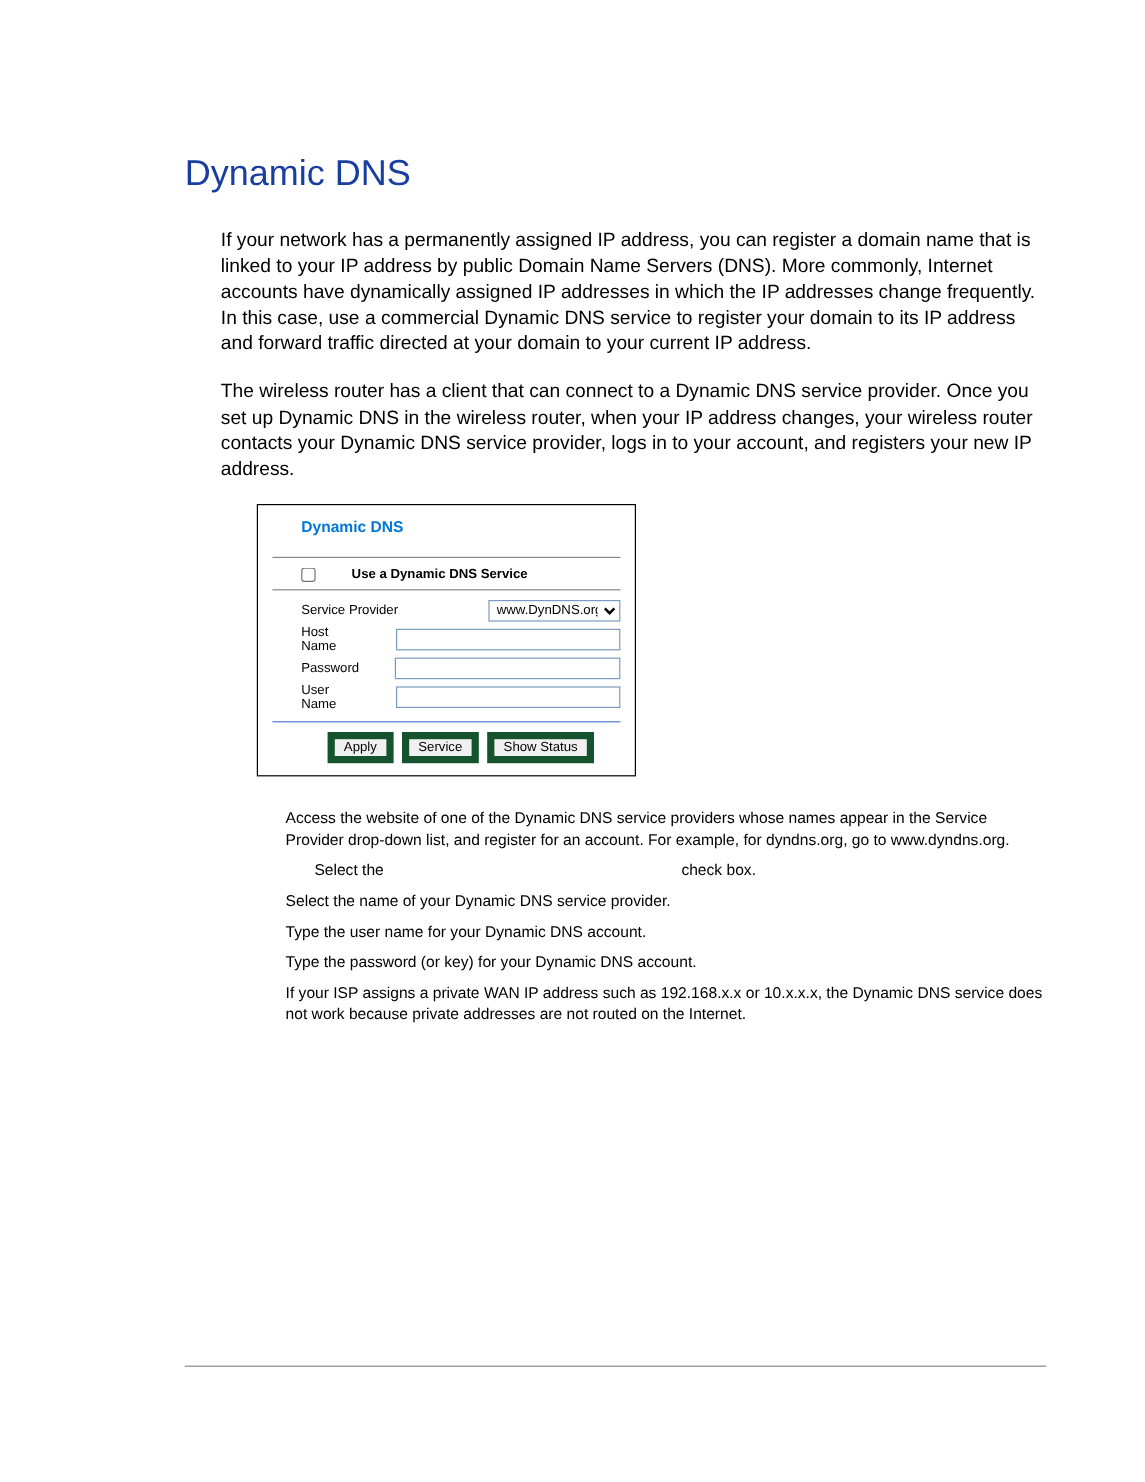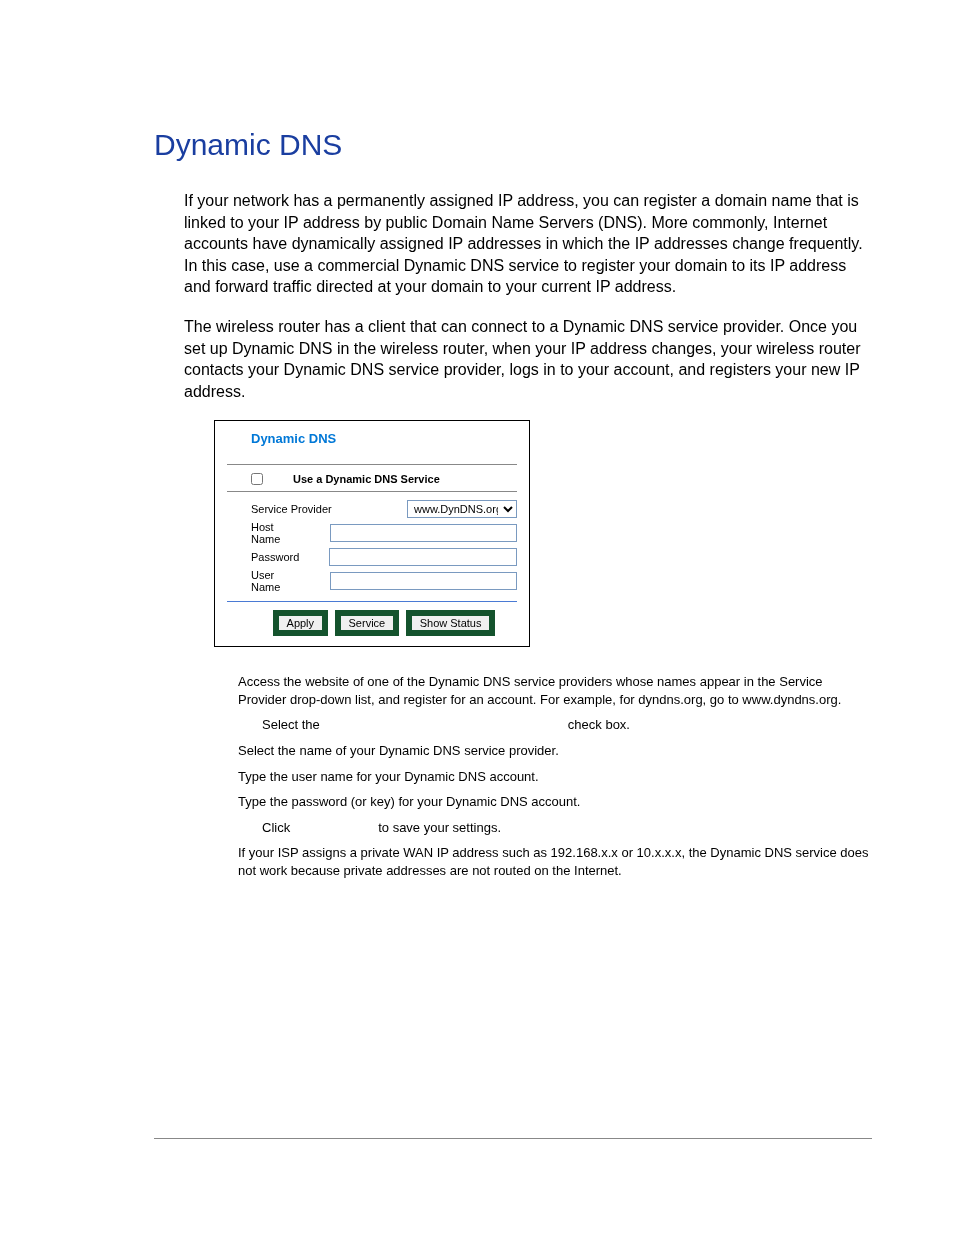--- a/index.html
+++ b/index.html
@@ -176,20 +176,17 @@
   </div>
 
   <div class="steps">
     <p>Access the website of one of the Dynamic DNS service providers whose names appear in the Service Provider drop-down list, and register for an account. For example, for dyndns.org, go to www.dyndns.org.</p>
     <p>
       <span>Select the</span><span class="checkbox-gap"></span><span>check box.</span>
     </p>
     <p>Select the name of your Dynamic DNS service provider.</p>
     <p>Type the user name for your Dynamic DNS account.</p>
     <p>Type the password (or key) for your Dynamic DNS account.</p>
-    <p>
-      <span>Click</span><span class="apply-gap"></span><span>to save your settings.</span>
-    </p>
     <p>If your ISP assigns a private WAN IP address such as 192.168.x.x or 10.x.x.x, the Dynamic DNS service does not work because private addresses are not routed on the Internet.</p>
   </div>
 </div>
 
 <div class="footer-line"></div>
 
 </body></html>

